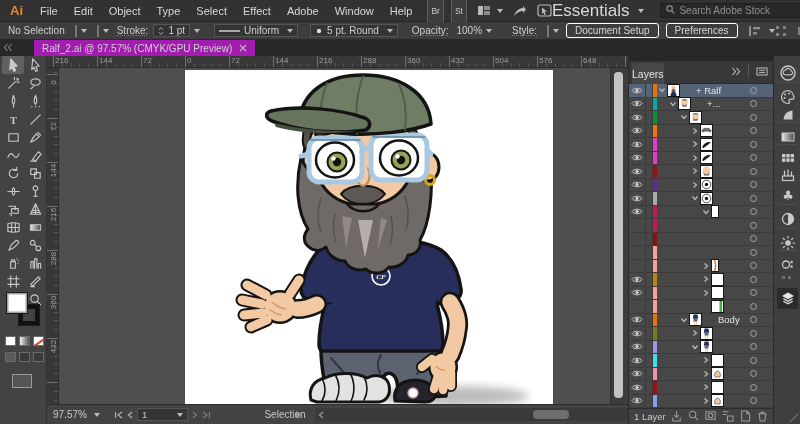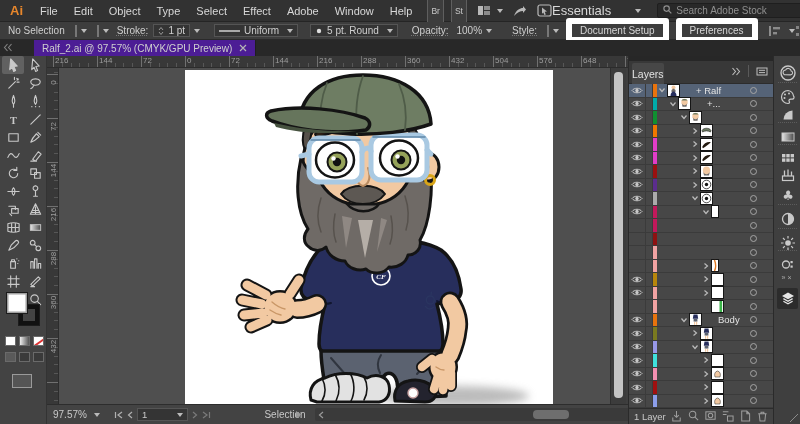--- a/index.html
+++ b/index.html
@@ -5,36 +5,36 @@
   *{box-sizing:border-box;margin:0;padding:0;user-select:none}
   html,body{width:800px;height:424px;overflow:hidden}
   body{position:relative;background:#3f3f3f;font-family:"Liberation Sans",sans-serif;color:#d6d6d6;font-size:11px}
   
   .menubar{position:absolute;left:0;top:0;width:800px;height:22px;background:#323232;border-bottom:1px solid #252525;display:flex;align-items:center}
   .ai-logo{color:#e8872c;font-weight:bold;font-size:13px;padding:0 9px 0 10px;letter-spacing:0}
   .menu-item{padding:0 8px;font-size:11px;color:#d8d8d8;cursor:default;white-space:nowrap}
   .mb-btn{border:1px solid #5f5f5f;background:#3d3d3d;font-size:8.5px;padding:14px 3px;margin-left:7px;border-radius:2px;color:#c9c9c9}
   .mb-ic{margin-left:10px;display:flex;align-items:center;gap:2px}
   .mb-right{margin-left:auto;display:flex;align-items:center}
-  .workspace{display:flex;align-items:center;gap:20px;margin-right:16px;font-size:13px;color:#d8d8d8}
+  .workspace{display:flex;align-items:center;gap:5px;margin-right:16px;font-size:17px;color:#d8d8d8}
   .searchbox{width:158px;height:15px;background:#282828;border:1px solid #1e1e1e;border-radius:2px;color:#8f8f8f;font-size:10px;display:flex;align-items:center;padding:0 5px;gap:4px;margin-right:12px}
   .winbtn{width:17px;height:16px;display:flex;align-items:center;justify-content:center;margin-left:2px}
   
   .controlbar{position:absolute;left:0;top:22px;width:800px;height:18px;background:#3d3d3d;border-bottom:1px solid #2a2a2a;display:flex;align-items:center;font-size:10px;color:#cfcfcf}
   .cb-label{margin-left:8px;white-space:nowrap}
   .cb-swatch{width:12px;height:12px;border:1px solid #777;margin-left:10px;background:#fff}
   .cb-swatch.stroke{background:#fff;box-shadow:inset 0 0 0 2.5px #111}
   .cb-box{height:13px;background:#343434;border:1px solid #555;display:flex;align-items:center;padding:0 4px;margin-left:5px;gap:4px;white-space:nowrap}
   .chev{width:0;height:0;border-left:3.5px solid transparent;border-right:3.5px solid transparent;border-top:4px solid #bbb;margin-left:4px;display:inline-block}
-  .cb-btn{border:6px solid #ffffff;border-radius:3px;padding:1px 8px;margin-left:7px;font-size:10px;color:#d6d6d6;white-space:nowrap}
+  .cb-btn{border:1px solid #ffffff;border-radius:3px;padding:1px 8px;margin-left:7px;font-size:10px;color:#d6d6d6;white-space:nowrap}
   .cb-right{margin-left:auto;display:flex;align-items:center;gap:10px;margin-right:10px;opacity:.75}
   
   .tabbar{position:absolute;left:0;top:40px;width:800px;height:16px;background:#282828}
   .collapse{position:absolute;left:3px;top:2px;opacity:.8}
-  .doctab{position:absolute;left:34px;top:0;height:16px;background:#4c1d95;padding:0 8px;font-size:10px;color:#cfcfcf;display:flex;gap:7px;align-items:center;border-right:1px solid #1f1f1f}
+  .doctab{position:absolute;left:34px;top:0;height:16px;background:#a21caf;padding:0 8px;font-size:10px;color:#cfcfcf;display:flex;gap:7px;align-items:center;border-right:1px solid #1f1f1f}
   
   .tools-panel{position:absolute;left:0;top:56px;width:47px;height:368px;background:#434343;border-right:1px solid #333}
   .tools-grid{display:grid;grid-template-columns:22px 22px;padding-left:2px}
   .tool{width:22px;height:18px;display:flex;align-items:center;justify-content:center;border-radius:2px}
   .tool.active{background:#616161}
   .swatch-widget{position:absolute;left:6px;top:236px;width:36px;height:34px}
   .sw-fill{position:absolute;left:0;top:0;width:22px;height:22px;background:#fff;border:1px solid #1c1c1c;box-shadow:inset 0 0 0 1.5px #a0a0a0}
   .sw-stroke{position:absolute;left:12px;top:12px;width:22px;height:22px;background:#434343;border:1px solid #1c1c1c;box-shadow:inset 0 0 0 4px #111}
   .mini-row{position:absolute;left:5px;display:flex;gap:3px}
   .mini-btn{width:11px;height:10px;border:1px solid #6a6a6a;background:#3a3a3a}

